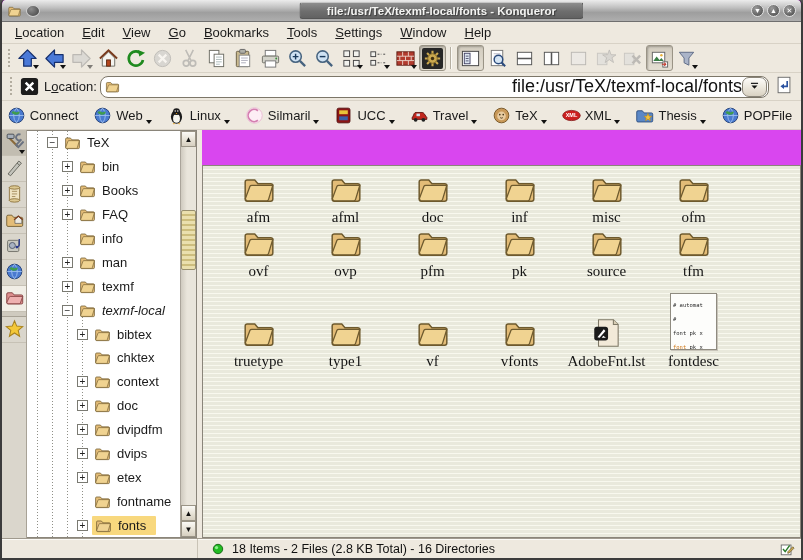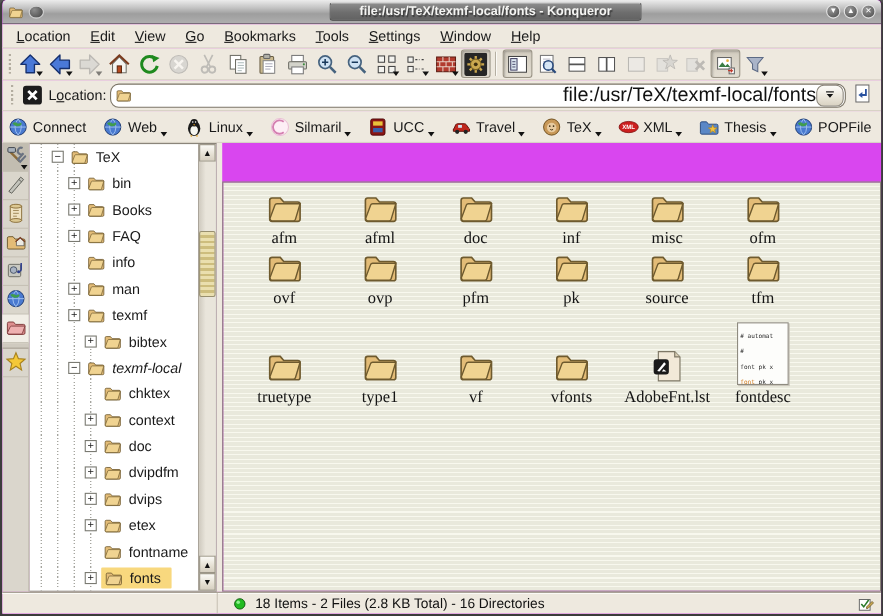--- a/index.html
+++ b/index.html
@@ -677,39 +677,39 @@
         <div class="trow d1">
             <span class="exp plus"></span>
             <span class="tfold">
               <svg viewBox="0 0 32 32">
                 <path d="M3 9.5 Q3 7.5 5 7.5 L12 7.5 L15 11 L27 11 Q29 11 29 13 L29 25.5 Q29 27.5 27 27.5 L5 27.5 Q3 27.5 3 25.5 Z" fill="#e3bc77" stroke="#6e5a2e" stroke-width="1.4"></path>
                 <path d="M3.2 25 L7.5 13.5 Q7.9 12.5 9.2 12.5 L29 12.5 L25 25.8 Q24.6 27.1 23.2 27.1 L5 27.1 Q3.6 27.1 3.2 25 Z" fill="#f0d391" stroke="#6e5a2e" stroke-width="1.2"></path>
               </svg>
             </span>
             <span class="tlabel">texmf</span>
           </div>
-        <div class="trow d2">
-            <span class="exp plus"></span>
-            <span class="tfold">
-              <svg viewBox="0 0 32 32">
-                <path d="M3 9.5 Q3 7.5 5 7.5 L12 7.5 L15 11 L27 11 Q29 11 29 13 L29 25.5 Q29 27.5 27 27.5 L5 27.5 Q3 27.5 3 25.5 Z" fill="#e3bc77" stroke="#6e5a2e" stroke-width="1.4"></path>
-                <path d="M3.2 25 L7.5 13.5 Q7.9 12.5 9.2 12.5 L29 12.5 L25 25.8 Q24.6 27.1 23.2 27.1 L5 27.1 Q3.6 27.1 3.2 25 Z" fill="#f0d391" stroke="#6e5a2e" stroke-width="1.2"></path>
-              </svg>
-            </span>
-            <span class="tlabel">bibtex</span>
-          </div>
         <div class="trow d1 it">
             <span class="exp minus"></span>
             <span class="tfold">
               <svg viewBox="0 0 32 32">
                 <path d="M3 9.5 Q3 7.5 5 7.5 L12 7.5 L15 11 L27 11 Q29 11 29 13 L29 25.5 Q29 27.5 27 27.5 L5 27.5 Q3 27.5 3 25.5 Z" fill="#e3bc77" stroke="#6e5a2e" stroke-width="1.4"></path>
                 <path d="M3.2 25 L7.5 13.5 Q7.9 12.5 9.2 12.5 L29 12.5 L25 25.8 Q24.6 27.1 23.2 27.1 L5 27.1 Q3.6 27.1 3.2 25 Z" fill="#f0d391" stroke="#6e5a2e" stroke-width="1.2"></path>
               </svg>
             </span>
             <span class="tlabel">texmf-local</span>
+          </div>
+        <div class="trow d2">
+            <span class="exp plus"></span>
+            <span class="tfold">
+              <svg viewBox="0 0 32 32">
+                <path d="M3 9.5 Q3 7.5 5 7.5 L12 7.5 L15 11 L27 11 Q29 11 29 13 L29 25.5 Q29 27.5 27 27.5 L5 27.5 Q3 27.5 3 25.5 Z" fill="#e3bc77" stroke="#6e5a2e" stroke-width="1.4"></path>
+                <path d="M3.2 25 L7.5 13.5 Q7.9 12.5 9.2 12.5 L29 12.5 L25 25.8 Q24.6 27.1 23.2 27.1 L5 27.1 Q3.6 27.1 3.2 25 Z" fill="#f0d391" stroke="#6e5a2e" stroke-width="1.2"></path>
+              </svg>
+            </span>
+            <span class="tlabel">bibtex</span>
           </div>
         <div class="trow d2">
             <span class="exp none"></span>
             <span class="tfold">
               <svg viewBox="0 0 32 32">
                 <path d="M3 9.5 Q3 7.5 5 7.5 L12 7.5 L15 11 L27 11 Q29 11 29 13 L29 25.5 Q29 27.5 27 27.5 L5 27.5 Q3 27.5 3 25.5 Z" fill="#e3bc77" stroke="#6e5a2e" stroke-width="1.4"></path>
                 <path d="M3.2 25 L7.5 13.5 Q7.9 12.5 9.2 12.5 L29 12.5 L25 25.8 Q24.6 27.1 23.2 27.1 L5 27.1 Q3.6 27.1 3.2 25 Z" fill="#f0d391" stroke="#6e5a2e" stroke-width="1.2"></path>
               </svg>
             </span>
             <span class="tlabel">chktex</span>

